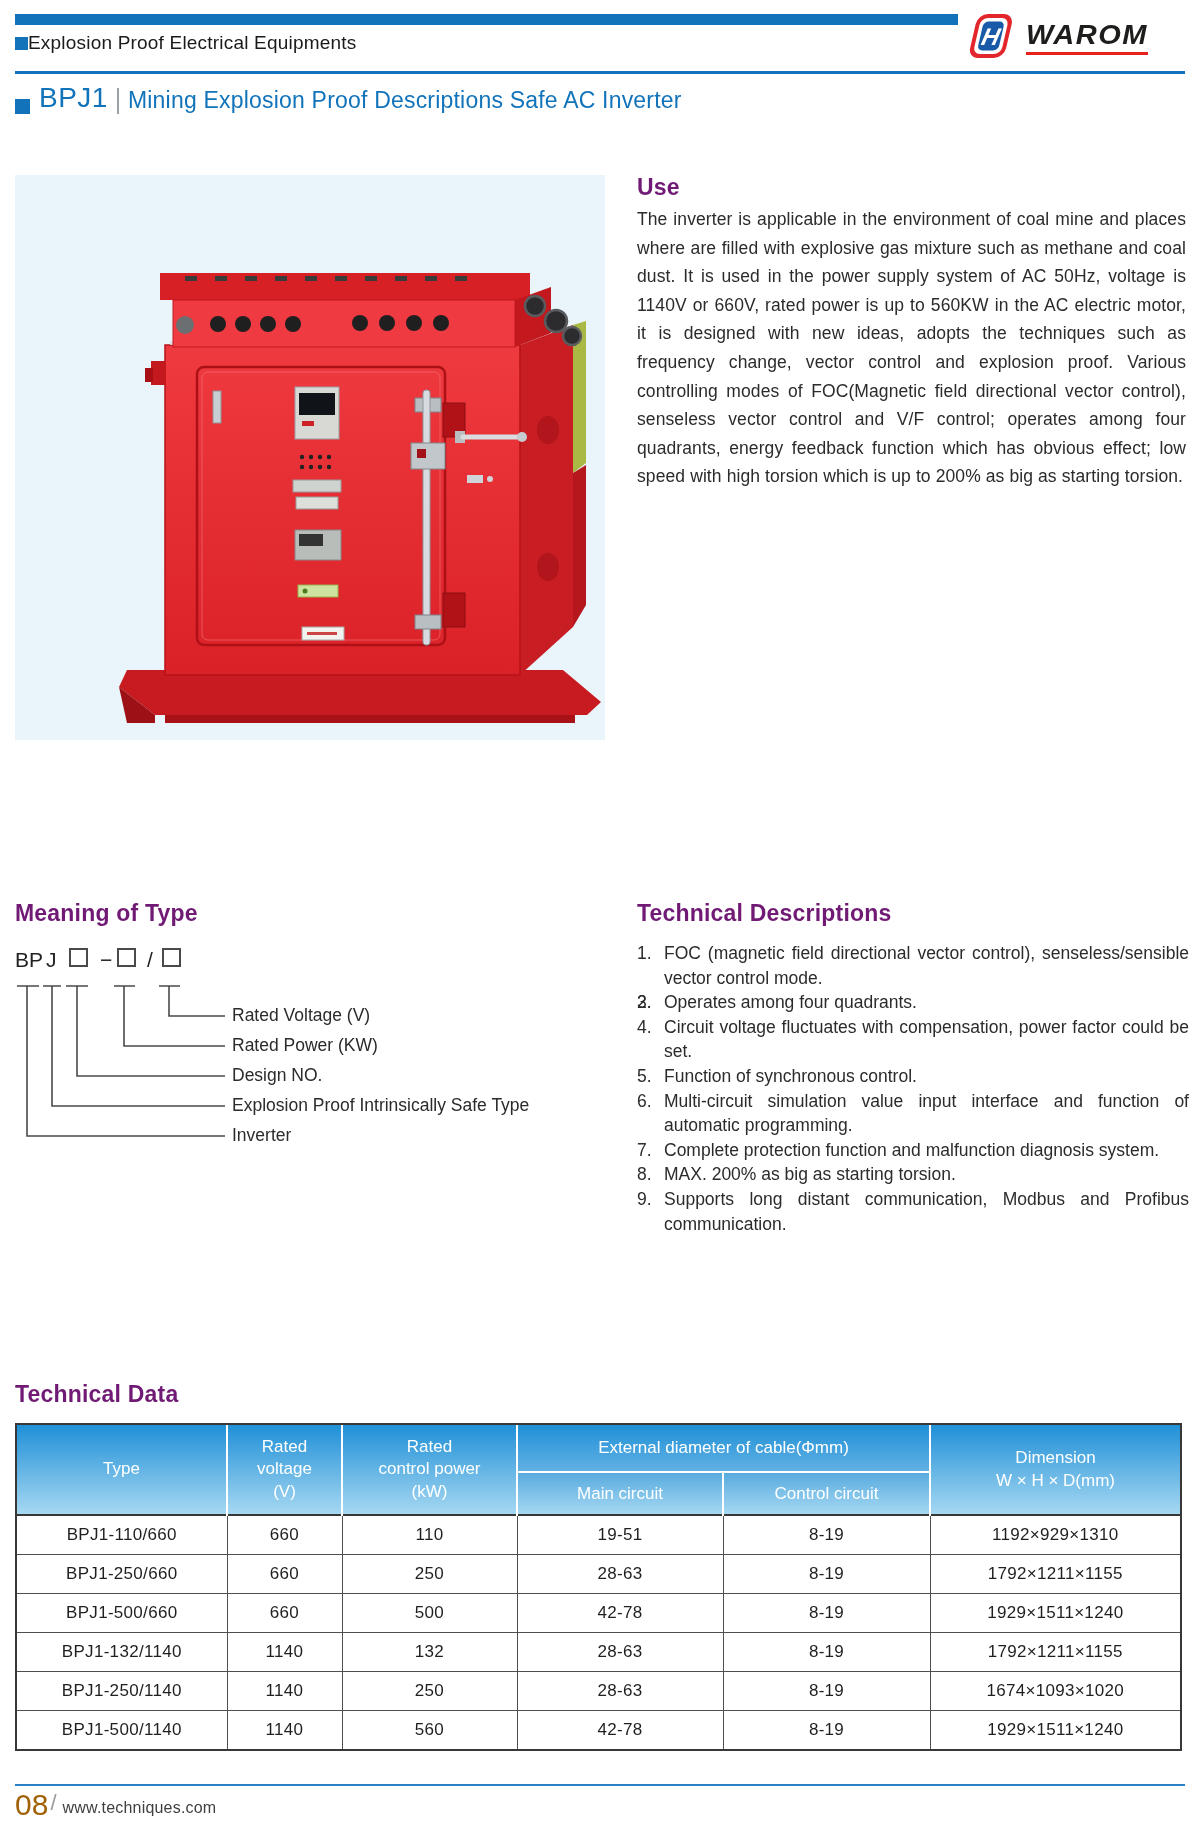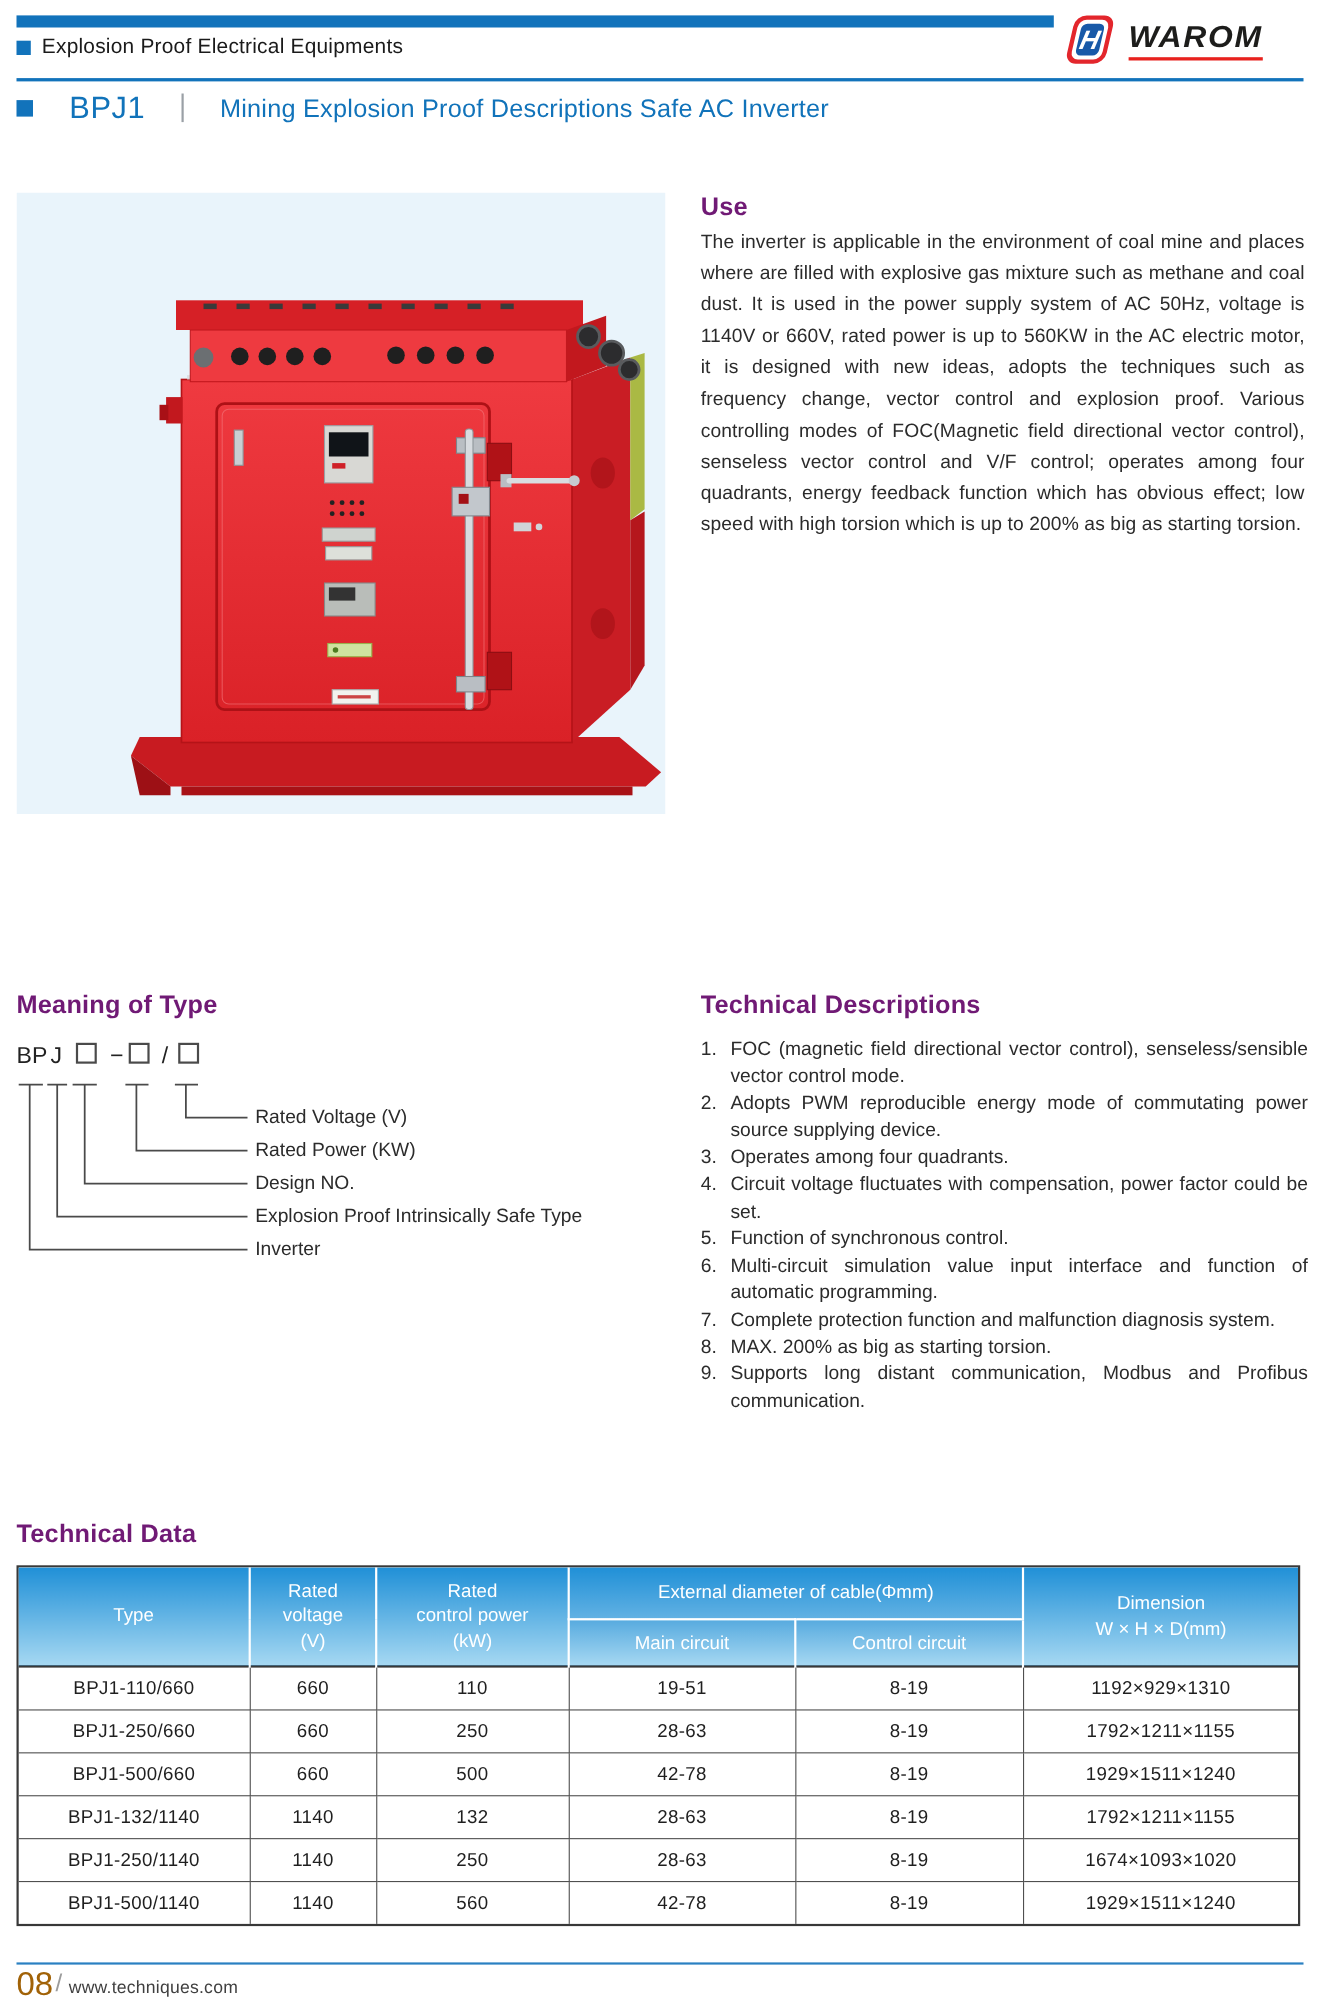--- a/index.html
+++ b/index.html
@@ -2,30 +2,30 @@
 <html><head>
 <meta charset="utf-8">
 <style>
   html,body{margin:0;padding:0;background:#fff;}
   .page{position:relative;width:1200px;height:1825px;background:#ffffff;
         font-family:"Liberation Sans",sans-serif;overflow:hidden;}
   .abs{position:absolute;}
 
   
   .topbar{left:15px;top:14px;width:943px;height:11px;background:#1273bb;}
-  .tagline-row{left:15px;top:32px;display:flex;align-items:center;gap:10px;}
+  .tagline-row{left:15px;top:32px;display:flex;align-items:center;}
   .sq-bullet{width:13px;height:13px;background:#1273bb;display:inline-block;}
   .tagline{font-size:19px;color:#1a1a1a;letter-spacing:.2px;}
   .logo-wrap{left:968px;top:12px;width:222px;height:50px;display:flex;align-items:center;}
   .wordmark{font-size:29px;font-weight:900;font-style:italic;color:#1d1d1b;
             letter-spacing:1.5px;line-height:1;transform:scaleY(.95);}
   .wordmark-block{display:flex;flex-direction:column;margin-left:6px;}
   .red-underline{margin-top:3px;height:3px;background:#e8211d;width:100%;}
   .thin-rule{left:15px;top:71px;width:1170px;height:3px;background:#1273bb;}
-  .title-row{left:15px;top:82px;display:flex;align-items:center;gap:24px;}
+  .title-row{left:15px;top:82px;display:flex;align-items:flex-end;}
   .title-bullet{width:15px;height:15px;background:#1273bb;margin-right:9px;}
   .title-model{font-size:28px;color:#1173ba;letter-spacing:.5px;}
   .title-sep{width:2px;height:26px;background:#9aa0a6;margin:0 9px 0 9px;}
   .title-text{font-size:23px;color:#1173ba;letter-spacing:.2px;}
 
   
   .sec-h{font-size:23px;font-weight:bold;color:#701a75;letter-spacing:.2px;}
   .use-body{left:637px;top:205px;width:549px;font-size:17.5px;line-height:28.6px;
             color:#2b2b2b;text-align:justify;letter-spacing:.1px;}
 
@@ -237,21 +237,20 @@
 
   <div class="abs sec-h" style="left:637px;top:900px;">Technical Descriptions</div>
 
   <div class="abs td-list">
     <div class="td-item">
       <span class="num">1.</span>
       <span>FOC (magnetic field directional vector control), senseless/sensible vector control mode.</span>
     </div>
     <div class="td-item">
       <span class="num">2.</span>
-      <span>Adopts PWM reproducible energy mode of commutating power source supplying device.</span>
     </div>
     <div class="td-item">
       <span class="num">3.</span>
       <span>Operates among four quadrants.</span>
     </div>
     <div class="td-item">
       <span class="num">4.</span>
       <span>Circuit voltage fluctuates with compensation, power factor could be set.</span>
     </div>
     <div class="td-item">

